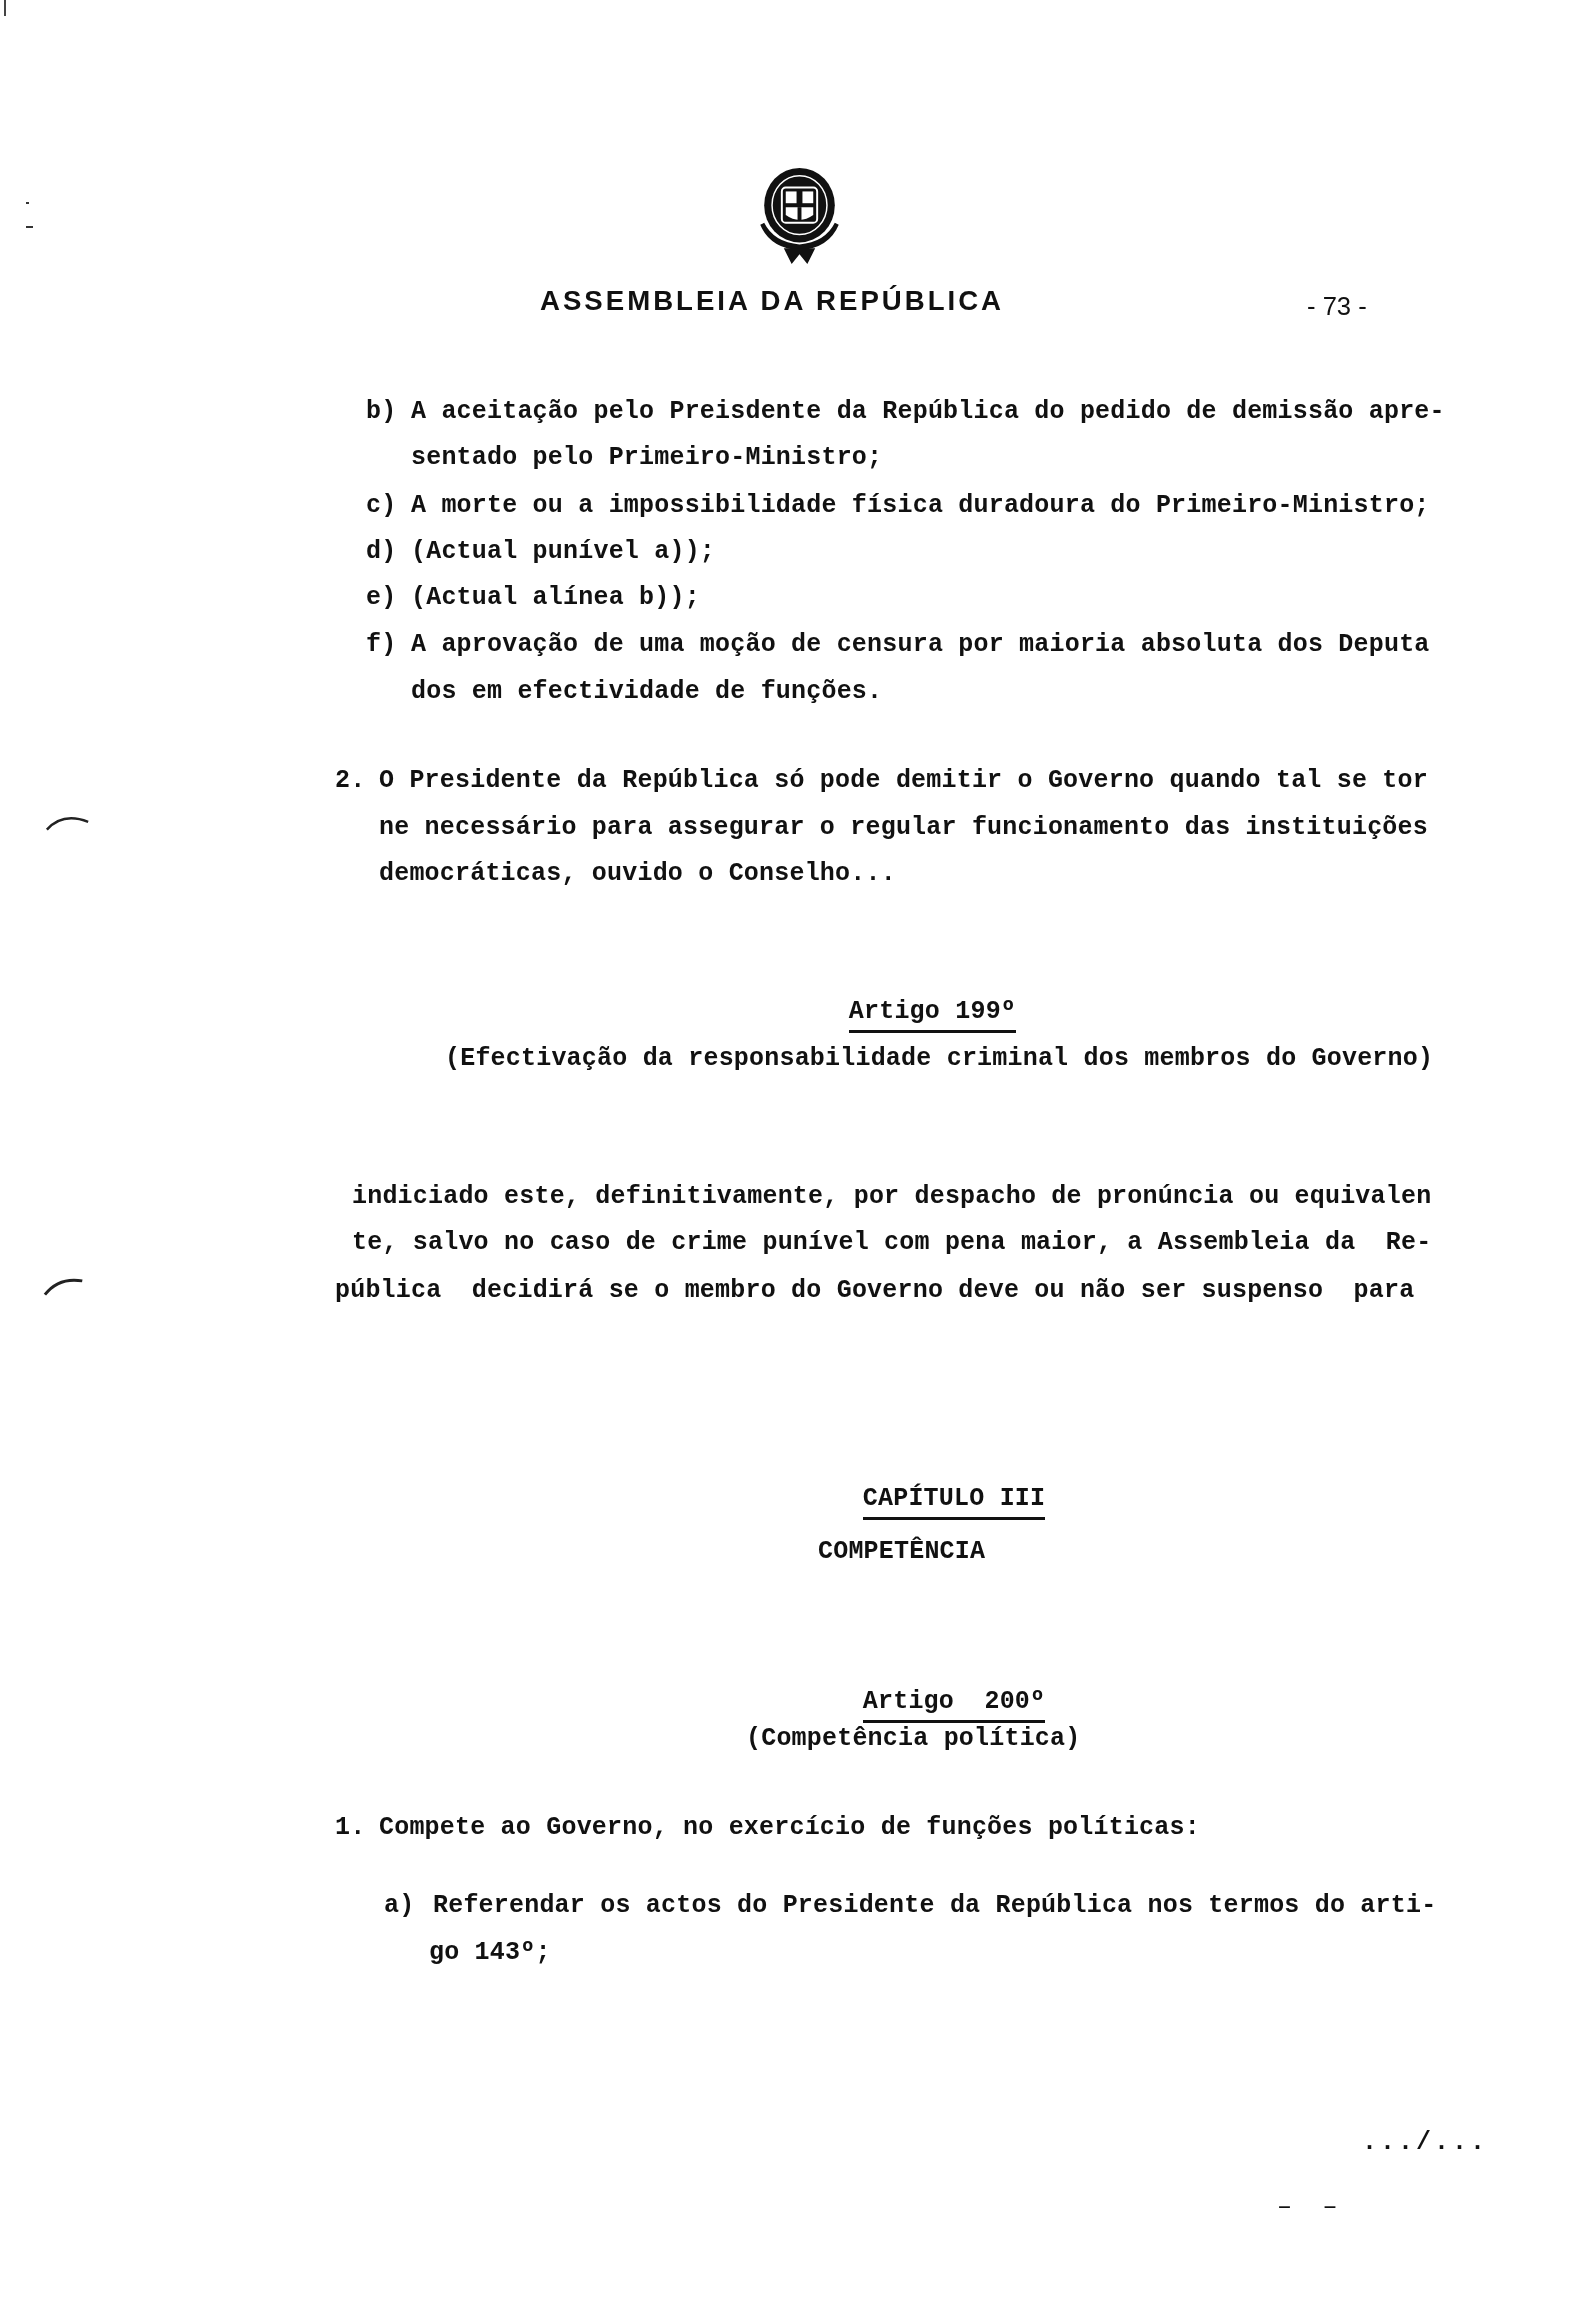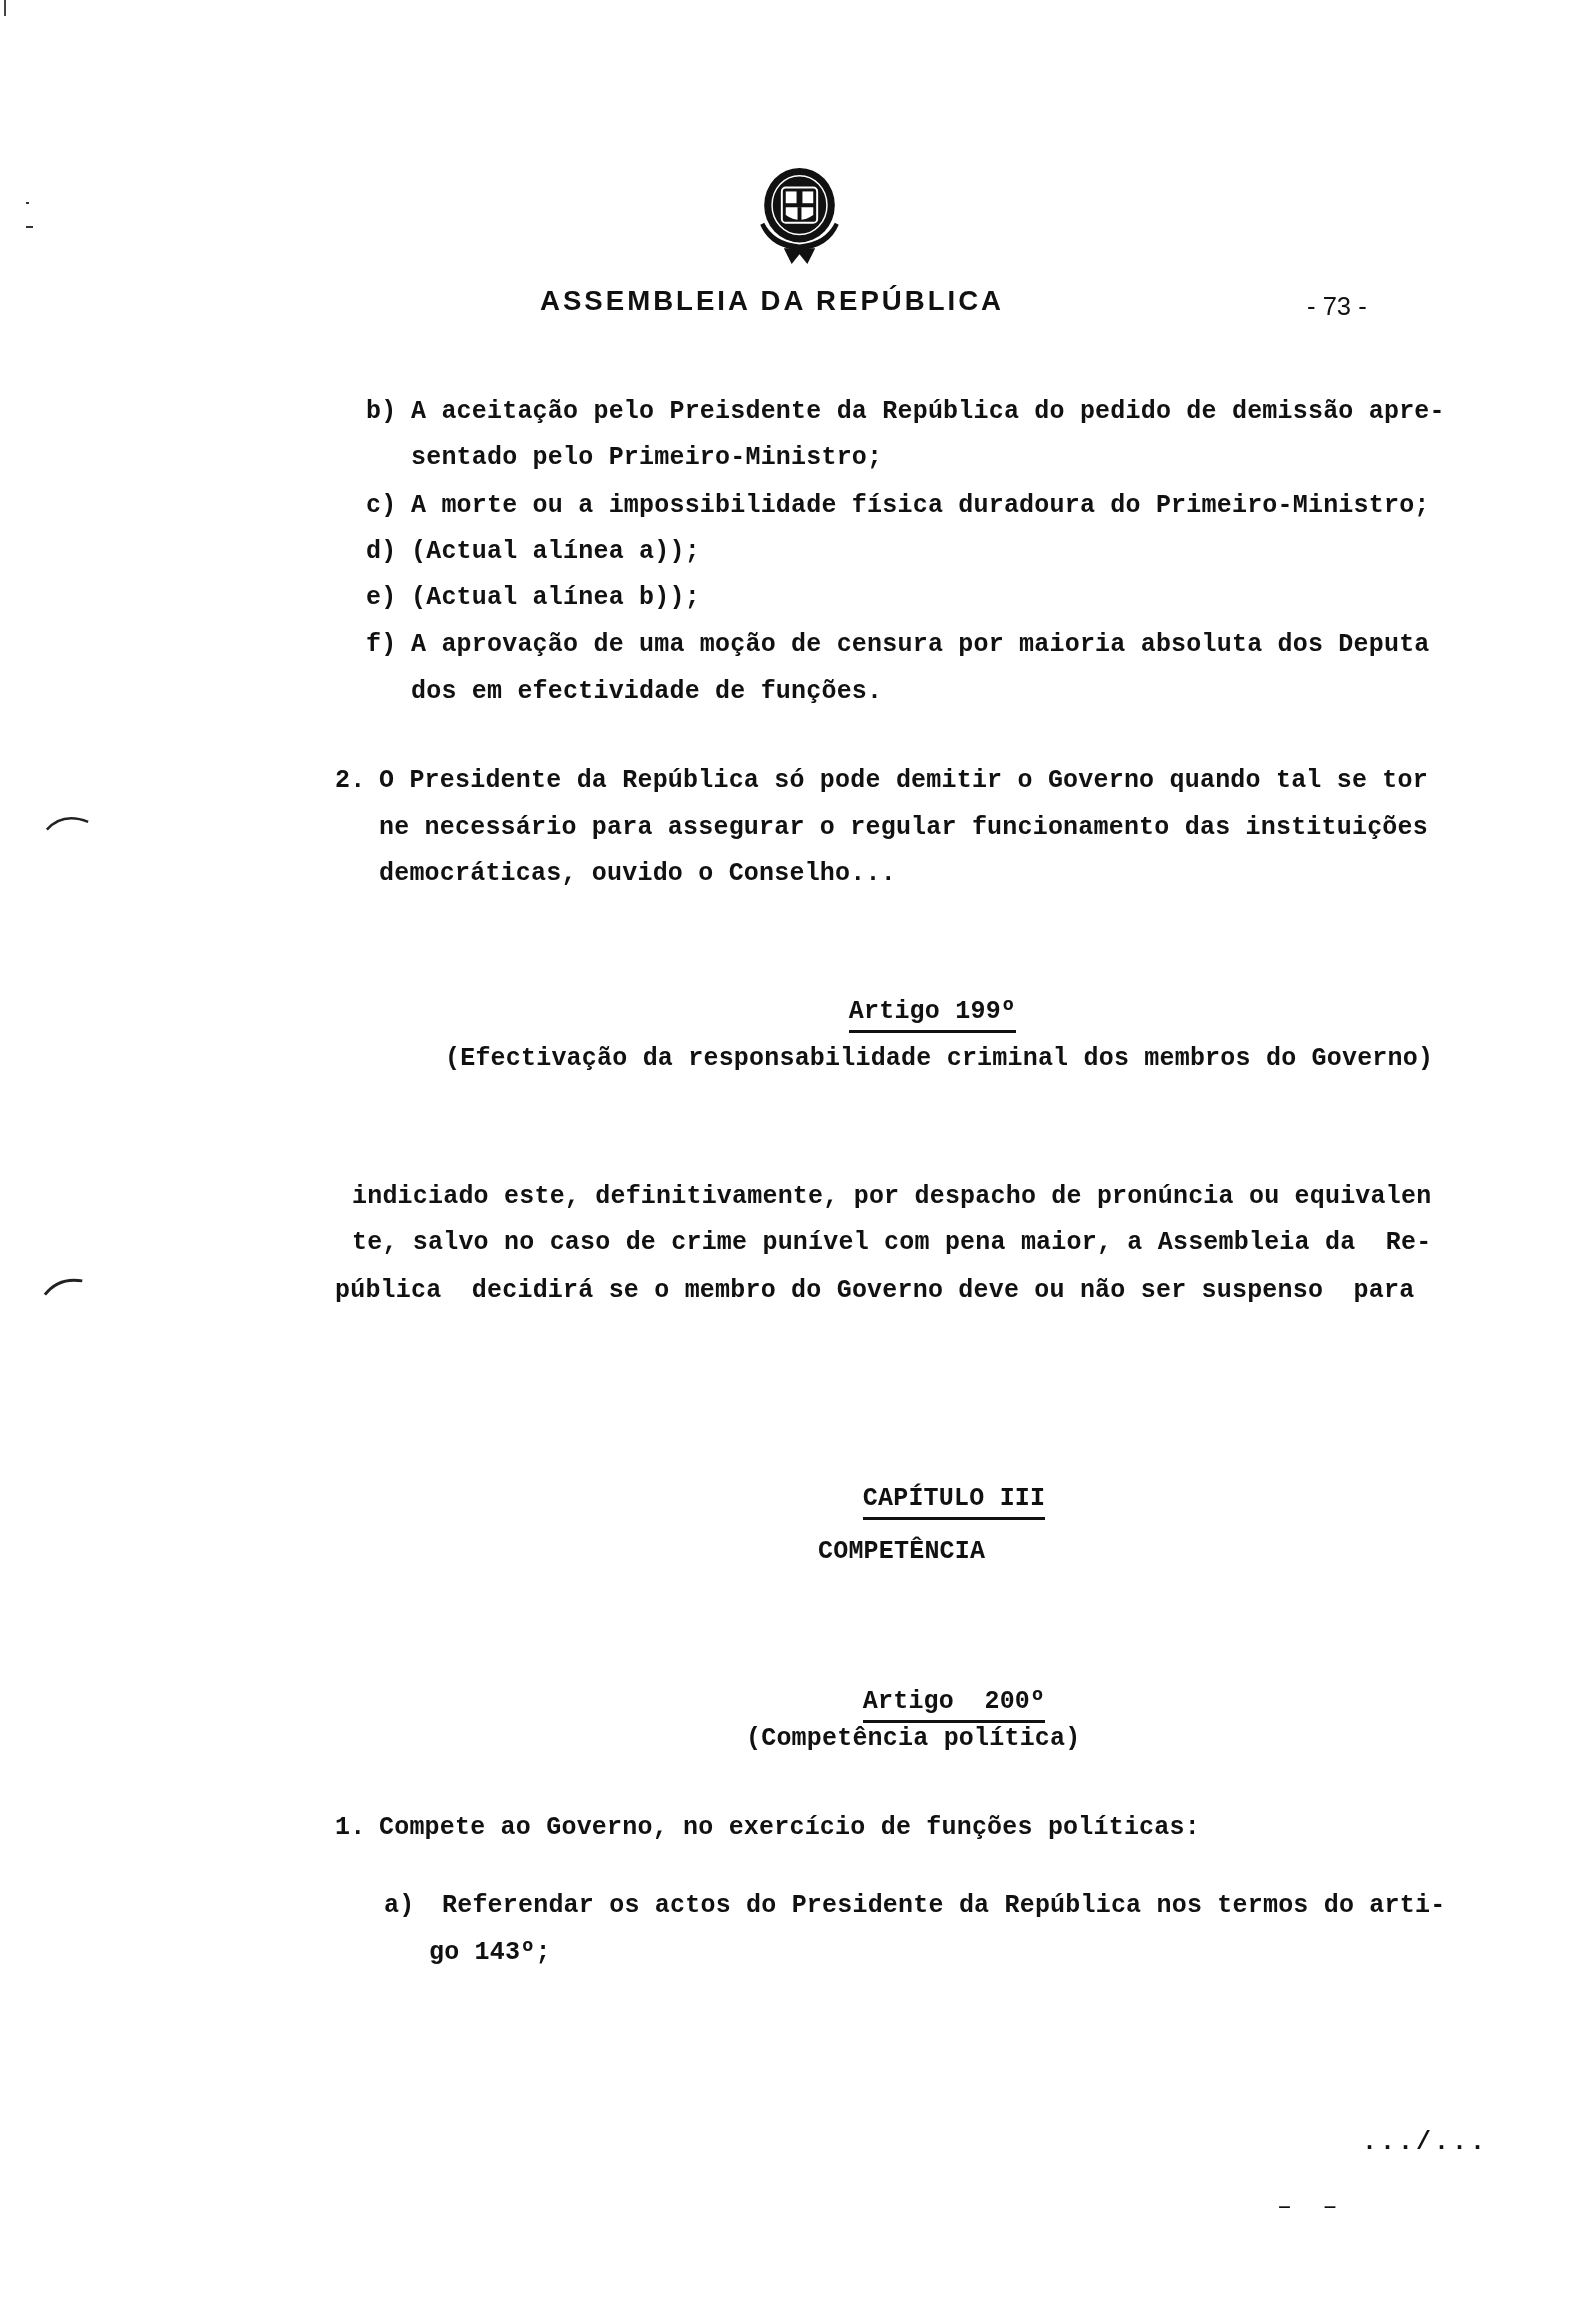--- a/index.html
+++ b/index.html
@@ -37,21 +37,21 @@
   <div class="pagenum" style="left:1307px; top:292px;">- 73 -</div>
 
   <div class="ln" style="left:366px; top:397px;">b)</div>
   <div class="ln" style="left:411px; top:397px;">A aceitação pelo Preisdente da República do pedido de demissão apre-</div>
   <div class="ln" style="left:411px; top:443px;">sentado pelo Primeiro-Ministro;</div>
 
   <div class="ln" style="left:366px; top:491px;">c)</div>
   <div class="ln" style="left:411px; top:491px;">A morte ou a impossibilidade física duradoura do Primeiro-Ministro;</div>
 
   <div class="ln" style="left:366px; top:537px;">d)</div>
-  <div class="ln" style="left:411px; top:537px;">(Actual alínea a));</div>
+  <div class="ln" style="left:411px; top:537px;">(Actual punível a));</div>
 
   <div class="ln" style="left:366px; top:583px;">e)</div>
   <div class="ln" style="left:411px; top:583px;">(Actual alínea b));</div>
 
   <div class="ln" style="left:366px; top:630px;">f)</div>
   <div class="ln" style="left:411px; top:630px;">A aprovação de uma moção de censura por maioria absoluta dos Deputa</div>
   <div class="ln" style="left:411px; top:677px;">dos em efectividade de funções.</div>
 
   <div class="ln" style="left:335px; top:766px;">2.</div>
   <div class="ln" style="left:379px; top:766px;">O Presidente da República só pode demitir o Governo quando tal se tor</div>
@@ -74,21 +74,21 @@
 
   <div class="ln" style="left:802px; top:1657px;">
     <span class="ul">Artigo  200º</span>
   </div>
   <div class="ln" style="left:746px; top:1724px;">(Competência política)</div>
 
   <div class="ln" style="left:335px; top:1813px;">1.</div>
   <div class="ln" style="left:379px; top:1813px;text-align:center;">Compete ao Governo, no exercício de funções políticas:</div>
 
   <div class="ln" style="left:384px; top:1891px;">a)</div>
-  <div class="ln" style="left:442px; top:1891px;font-family:Liberation Mono, monospace;">Referendar os actos do Presidente da República nos termos do arti-</div>
+  <div class="ln" style="left:433px; top:1891px;font-family:Liberation Mono, monospace;">Referendar os actos do Presidente da República nos termos do arti-</div>
   <div class="ln" style="left:429px; top:1938px;">go 143º;</div>
 
   <div class="ln" style="left:1362px; top:2128px; letter-spacing:3px;">.../...</div>
   <div class="ln" style="left:1277px; top:2193px; font-weight:normal;">–  –</div>
 
   <svg class="mark" style="left:39px; top:808px;" width="59" height="29.6" viewBox="0 0 60 30">
     <path d="M8 22 Q24 4 50 14" stroke="#222" stroke-width="2.5" fill="none"></path>
   </svg>
   <svg class="mark" style="left:39px; top:1271px;" width="59" height="29.6" viewBox="0 0 60 30">
     <path d="M6 24 Q20 6 44 10" stroke="#222" stroke-width="3" fill="none"></path>

